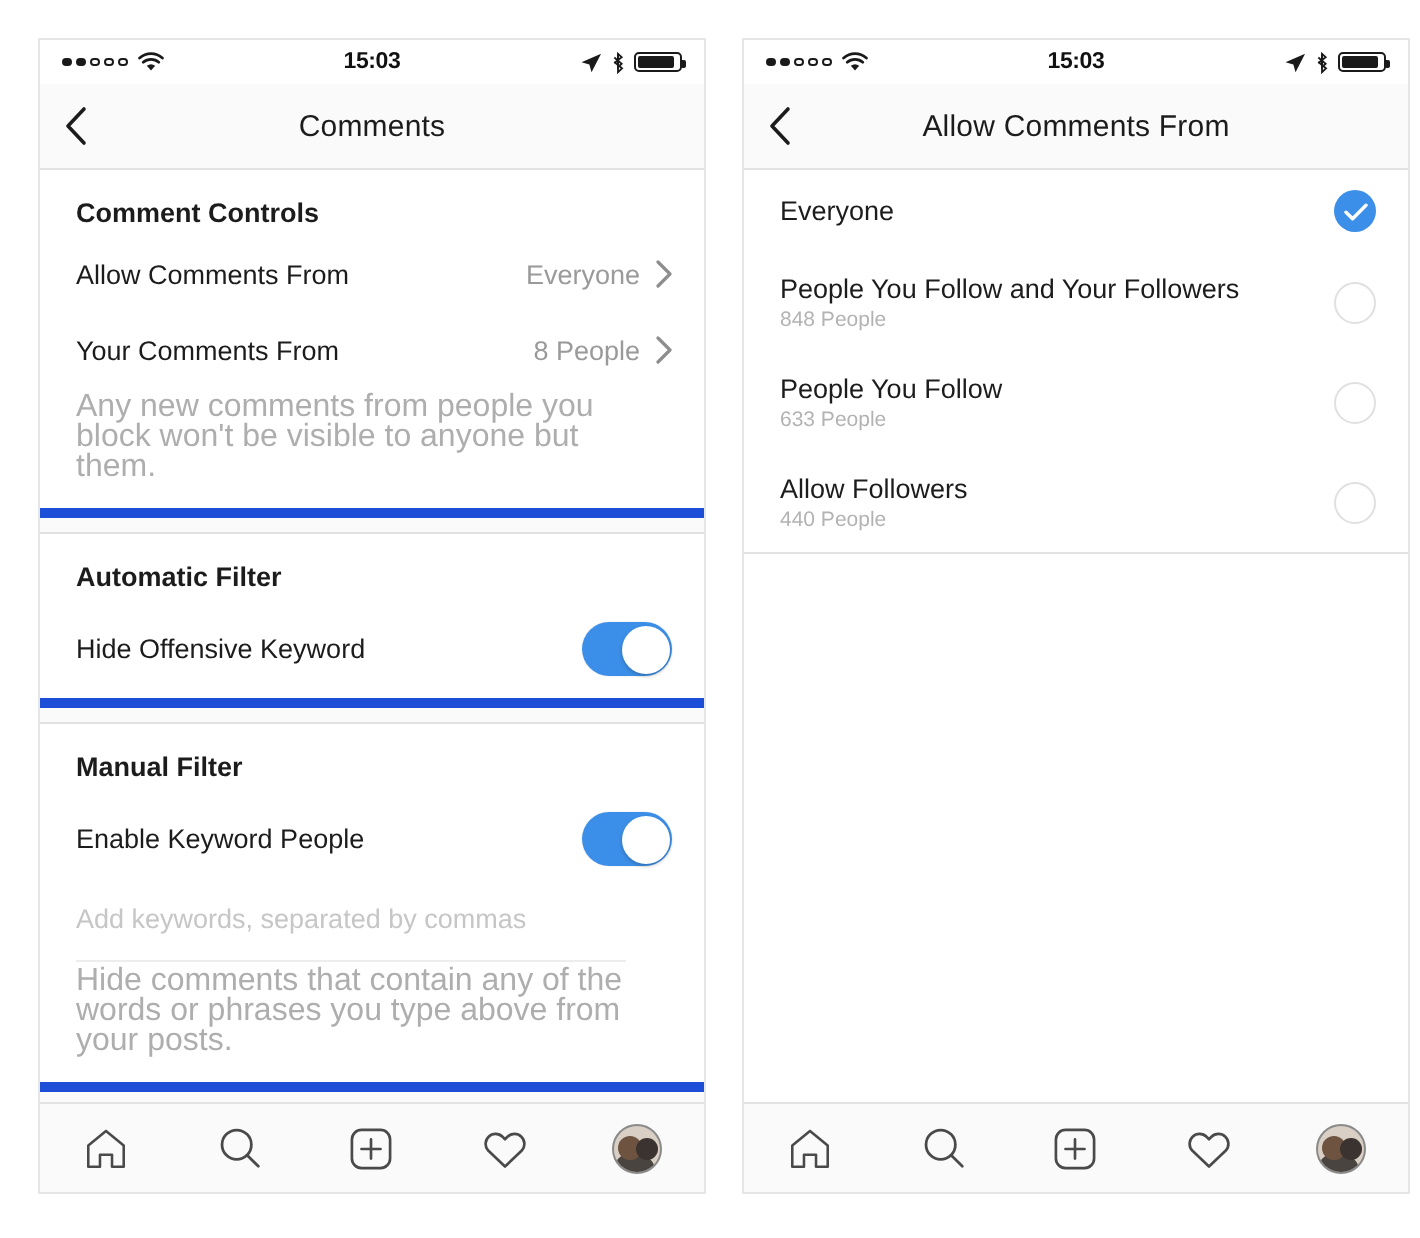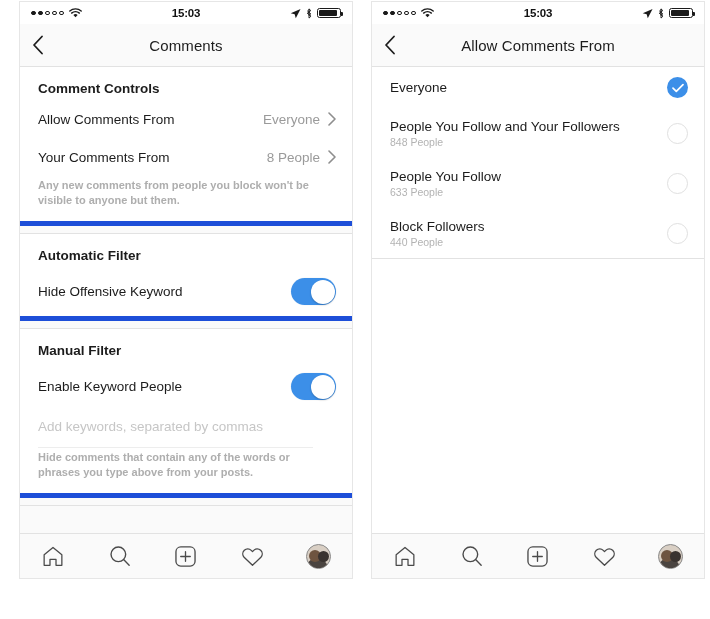--- a/index.html
+++ b/index.html
@@ -6,21 +6,21 @@
   html, body {
     width: 710px; height: 619px;
     background: #ffffff;
     font-family: "Liberation Sans", sans-serif;
     overflow: hidden;
   }
   .stage { position: relative; width: 710px; height: 619px; background: #ffffff; }
 
   .phone {
     position: absolute;
-    top: 1px;
+    top: 19px;
     width: 334px;
     height: 578px;
     background: #5eead4;
     border: 1px solid #e6e6e6;
     overflow: hidden;
     display: flex;
     flex-direction: column;
   }
   .phone.left  { left: 19px; }
   .phone.right { left: 371px; }
@@ -107,25 +107,24 @@
     color: #1c1c1c;
   }
   .row-value {
     font-size: 13.5px;
     color: #9a9a9a;
     margin-right: 8px;
   }
   .chev { color: #8e8e8e; display: flex; align-items: center; }
 
   .note {
-    font-size: 11px;
+    font-size: 16px;
     line-height: 15px;
     color: #aeaeae;
     padding: 2px 20px 13px 18px;
-    font-weight: bold;
   }
 
   
   .toggle {
     width: 45px; height: 27px;
     border-radius: 14px;
     background: #3c8fe8;
     position: relative;
     flex: 0 0 auto;
     box-shadow: 0 0 0 0.5px rgba(0,0,0,0.04);
@@ -424,21 +423,21 @@
         <div class="choice">
           <div class="choice-text">
             <div class="choice-title">People You Follow</div>
             <div class="choice-sub">633 People</div>
           </div>
           <div class="radio"></div>
         </div>
 
         <div class="choice">
           <div class="choice-text">
-            <div class="choice-title">Block Followers</div>
+            <div class="choice-title">Allow Followers</div>
             <div class="choice-sub">440 People</div>
           </div>
           <div class="radio"></div>
         </div>
 
       </div>
       <div class="filler"></div>
     </div>
 
     <div class="tabbar">

